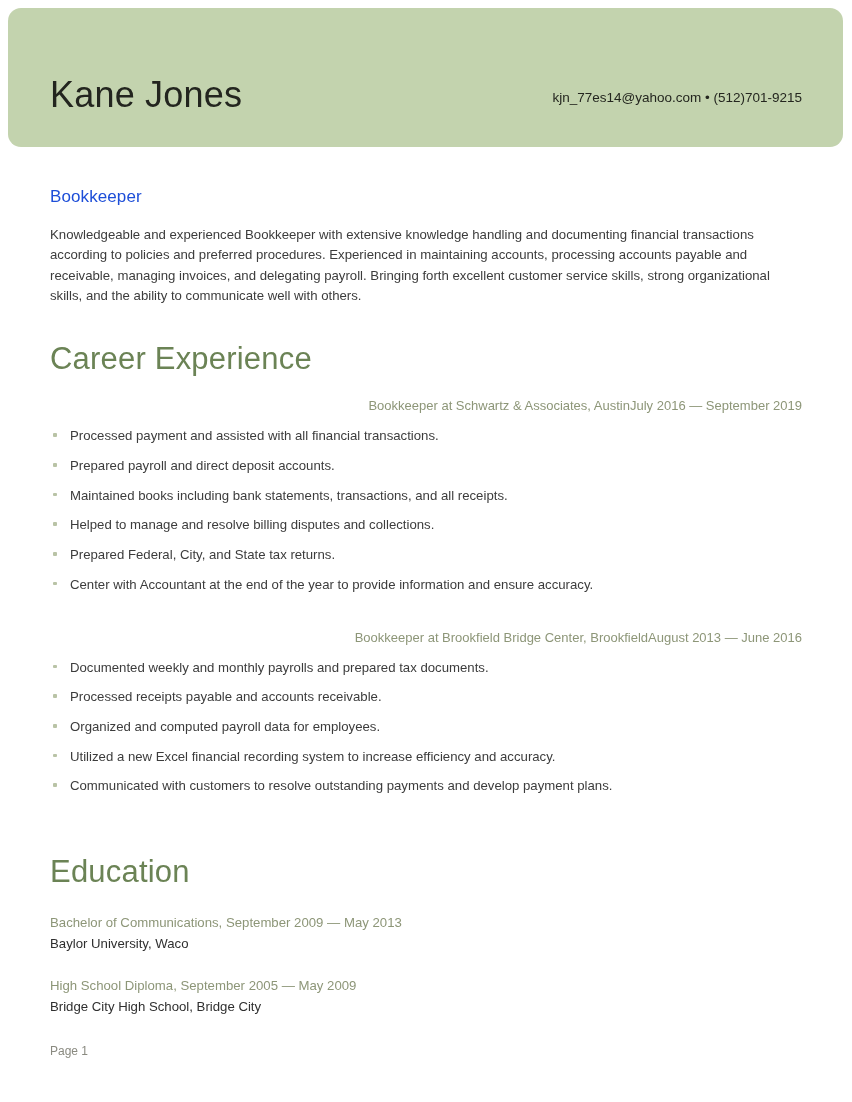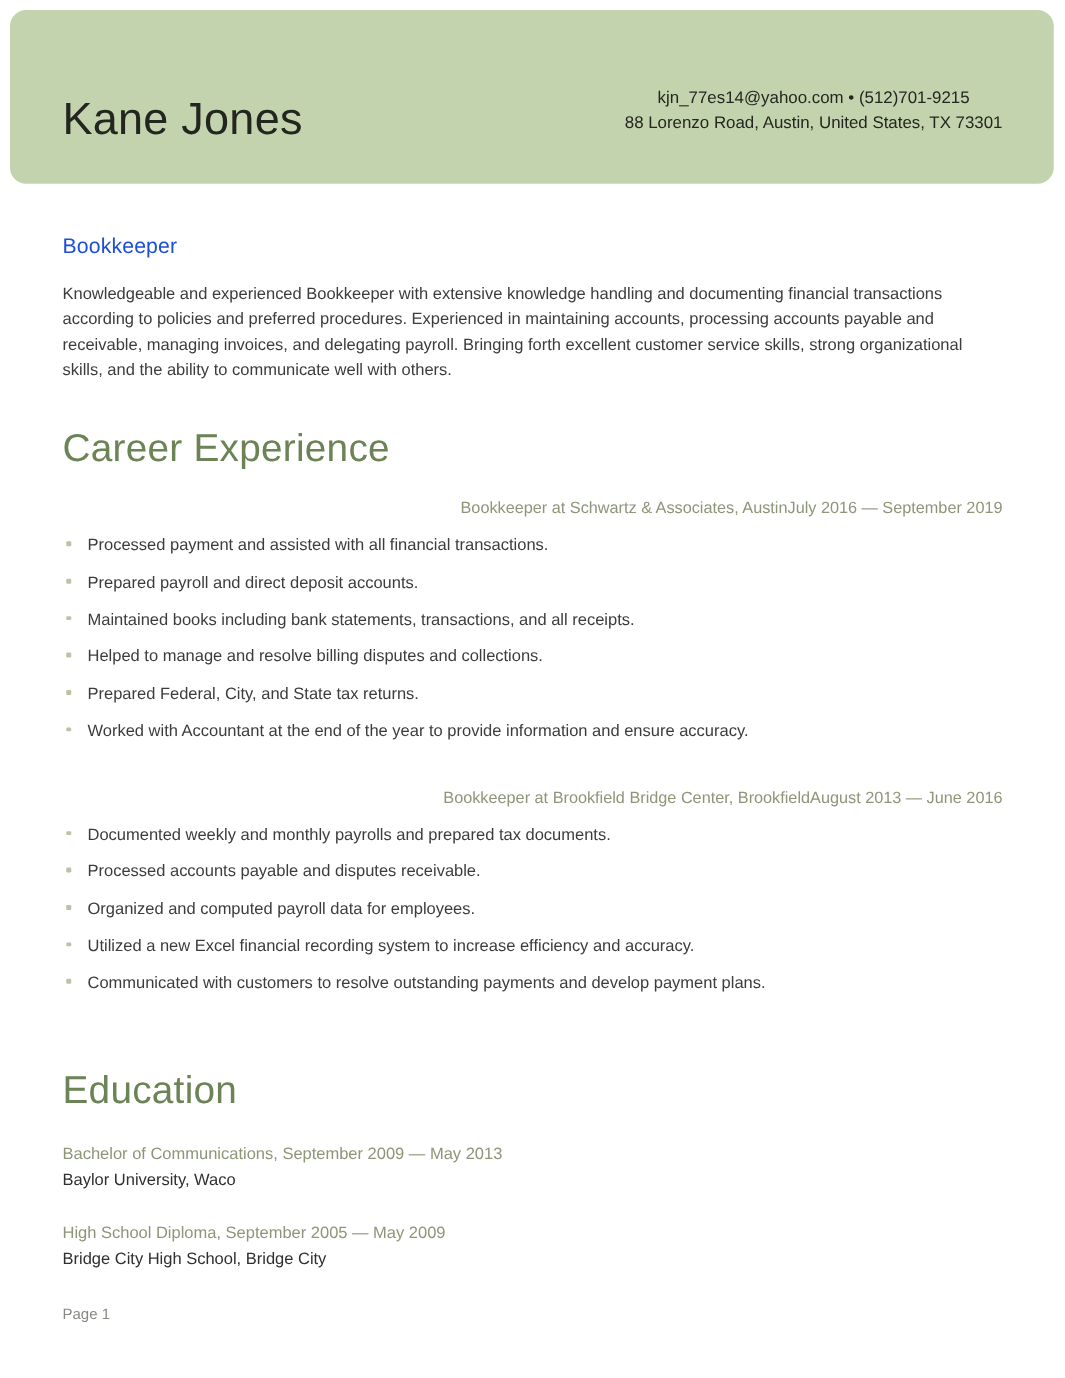--- a/index.html
+++ b/index.html
@@ -161,21 +161,20 @@
 </head>
 <body>
 
 <div class="page">
 
   <div class="header-banner">
     <div class="header-inner">
       <div class="full-name">Kane Jones</div>
       <div class="contact-block">
         <div class="contact-line">kjn_77es14@yahoo.com • (512)701-9215</div>
-        <div class="contact-line">88 Lorenzo Road, Austin, United States, TX 73301</div>
       </div>
     </div>
   </div>
 
   <div class="content">
 
     <div class="job-title">Bookkeeper</div>
     <p class="summary">Knowledgeable and experienced Bookkeeper with extensive knowledge handling and documenting financial transactions according to policies and preferred procedures. Experienced in maintaining accounts, processing accounts payable and receivable, managing invoices, and delegating payroll. Bringing forth excellent customer service skills, strong organizational skills, and the ability to communicate well with others.</p>
 
     <div class="section">
@@ -185,32 +184,32 @@
         <div class="entry-head">
           <span class="entry-role">Bookkeeper at Schwartz &amp; Associates, Austin</span>
           <span class="entry-dates">July 2016 — September 2019</span>
         </div>
         <ul class="bullets">
           <li><span class="dot"></span><span>Processed payment and assisted with all financial transactions.</span></li>
           <li><span class="dot"></span><span>Prepared payroll and direct deposit accounts.</span></li>
           <li><span class="dot"></span><span>Maintained books including bank statements, transactions, and all receipts.</span></li>
           <li><span class="dot"></span><span>Helped to manage and resolve billing disputes and collections.</span></li>
           <li><span class="dot"></span><span>Prepared Federal, City, and State tax returns.</span></li>
-          <li><span class="dot"></span><span>Worked with Accountant at the end of the year to provide information and ensure accuracy.</span></li>
+          <li><span class="dot"></span><span>Center with Accountant at the end of the year to provide information and ensure accuracy.</span></li>
         </ul>
       </div>
 
       <div>
         <div class="entry-head subsequent">
           <span class="entry-role">Bookkeeper at Brookfield Bridge Center, Brookfield</span>
           <span class="entry-dates">August 2013 — June 2016</span>
         </div>
         <ul class="bullets">
           <li><span class="dot"></span><span>Documented weekly and monthly payrolls and prepared tax documents.</span></li>
-          <li><span class="dot"></span><span>Processed accounts payable and disputes receivable.</span></li>
+          <li><span class="dot"></span><span>Processed receipts payable and accounts receivable.</span></li>
           <li><span class="dot"></span><span>Organized and computed payroll data for employees.</span></li>
           <li><span class="dot"></span><span>Utilized a new Excel financial recording system to increase efficiency and accuracy.</span></li>
           <li><span class="dot"></span><span>Communicated with customers to resolve outstanding payments and develop payment plans.</span></li>
         </ul>
       </div>
     </div>
 
     <div class="section section-education">
       <h2 class="section-heading">Education</h2>
 

